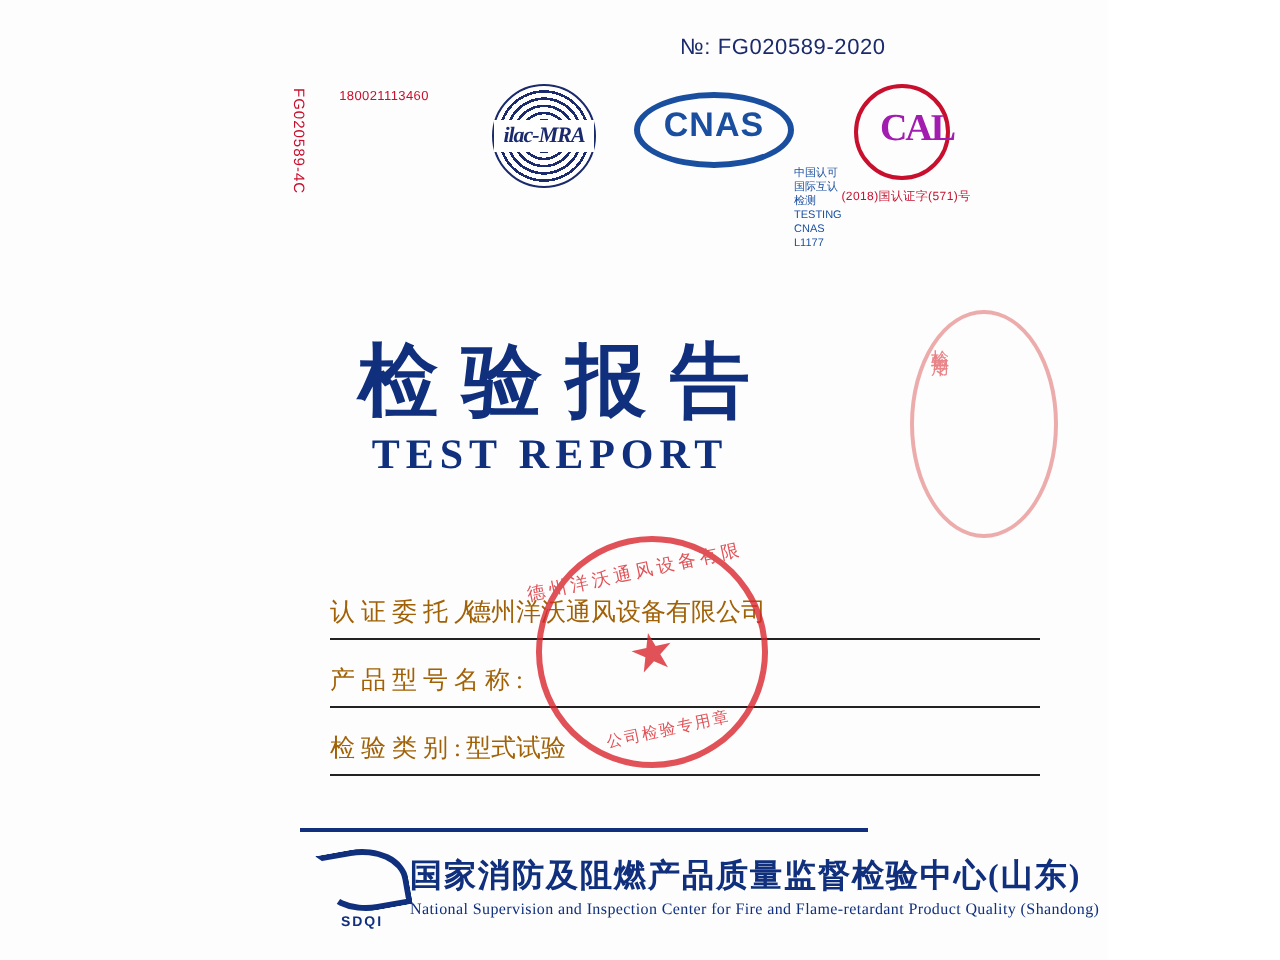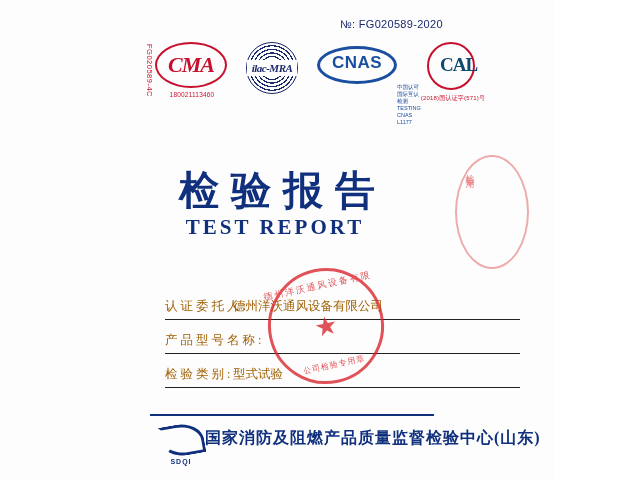--- a/index.html
+++ b/index.html
@@ -196,21 +196,21 @@
     border-radius: 50%;
     box-sizing: border-box;
   }
   .cal .letters {
     position: absolute;
     left: 11px; right: 0; top: 12px;
     text-align: center;
     font-family: "Liberation Serif", serif;
     font-weight: bold;
     font-size: 19px;
-    color: #0c4a6e;
+    color: #a21caf;
     letter-spacing: -1px;
   }
 
   
   .title-cn {
     position: absolute;
     left: 0; right: 0;
     top: 163px;
     text-align: center;
     font-family: Liberation Serif, serif;
@@ -382,23 +382,20 @@
 
 <div class="page">
 
   <div class="report-no">№: FG020589-2020</div>
 
   <div class="vert-code">FG020589-4C</div>
 
   <div class="logos">
 
     <div class="logo cma">
-      <div class="oval">
-        <span class="txt">CMA</span>
-      </div>
       <div class="code">180021113460</div>
     </div>
 
     <div class="logo ilac">
       <div class="circle">
         <div class="band">
           <span>ilac-MRA</span>
         </div>
       </div>
     </div>
@@ -453,14 +450,15 @@
   </div>
 
   <div class="footer-rule"></div>
 
   <div class="sdqi">
     <div class="swoosh"></div>
     <div class="name">SDQI</div>
   </div>
 
   <div class="footer-cn">国家消防及阻燃产品质量监督检验中心(山东)</div>
+  <div class="footer-en">National Supervision and Inspection Center for Fire and Flame-retardant Product Quality (Shandong)</div>
 
 </div>
 
 </body></html>

